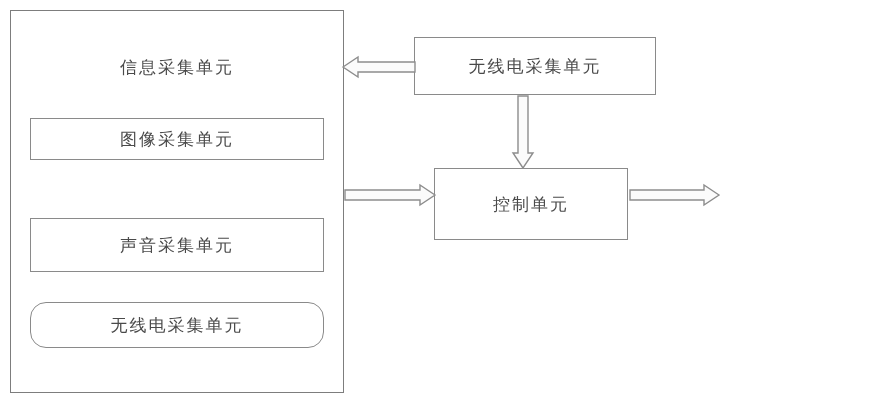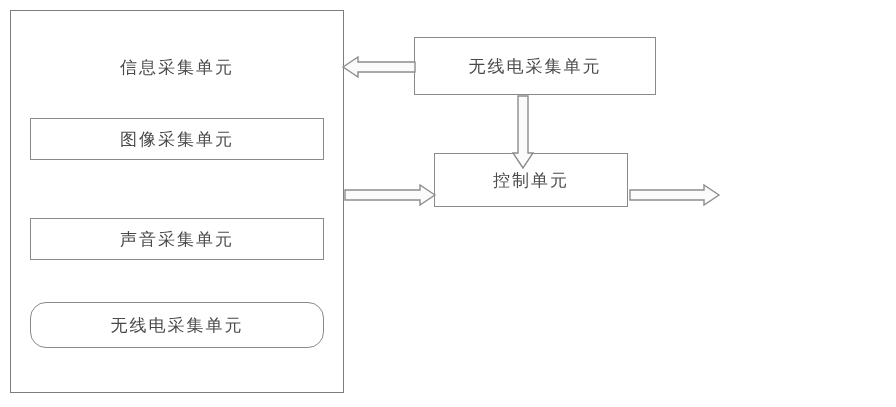--- a/index.html
+++ b/index.html
@@ -44,25 +44,25 @@
     display: block;
   }
   #collection-unit-title {
     position: absolute;
     left: 0;
     top: 45px;
     width: 100%;
     text-align: center;
   }
   #image-capture-unit  { left: 30px; top: 118px; width: 294px; height: 42px; }
-  #sound-capture-unit  { left: 30px; top: 218px; width: 294px; height: 42px; }
+  #sound-capture-unit  { left: 30px; top: 218px; width: 294px; height: 54px; }
   #radio-capture-unit  { left: 30px; top: 302px; width: 294px; height: 46px; border-radius: 16px; }
 
   #spatial-position-unit { left: 414px; top: 37px;  width: 242px; height: 58px; }
-  #control-unit          { left: 434px; top: 153px; width: 194px; height: 54px; }
+  #control-unit          { left: 434px; top: 168px; width: 194px; height: 72px; }
   #warning-unit          { left: 719px; top: 167px; width: 157px; height: 54px; }
 
   .arrow-svg {
     position: absolute;
     overflow: visible;
   }
   .arrow-shape {
     fill: #fbfbfb;
     stroke: #8d8d8d;
     stroke-width: 1.4;

